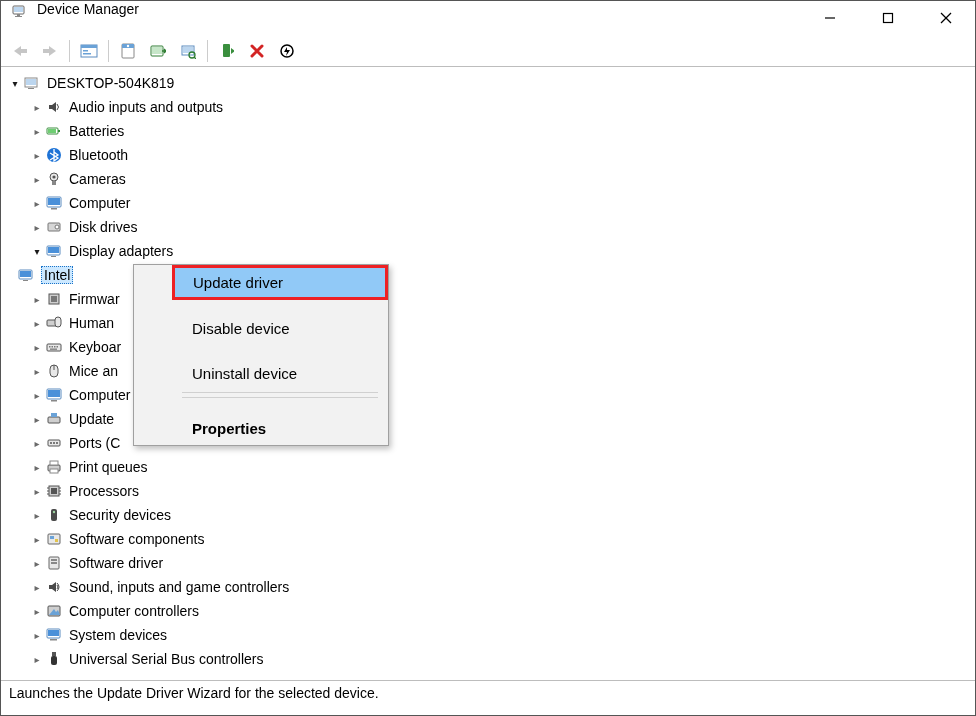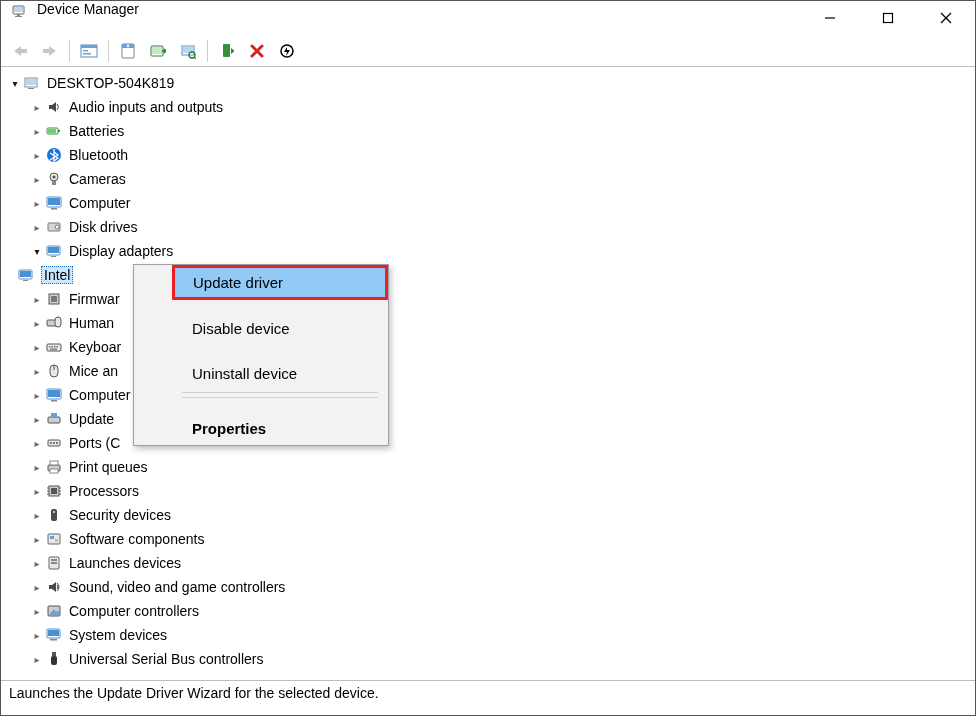--- a/index.html
+++ b/index.html
@@ -478,32 +478,32 @@
 
     <div class="node" style="padding-left:28px">
       <span class="arrow">▸</span>
       <span class="nicon">
         <svg width="16" height="16">
             <rect x="3" y="2" width="10" height="12" rx="1" fill="#e8e8e8" stroke="#666"></rect>
             <rect x="5" y="4" width="6" height="2" fill="#888"></rect>
             <rect x="5" y="7" width="6" height="2" fill="#888"></rect>
           </svg>
       </span>
-      <span>Launches devices</span>
+      <span>Software driver</span>
     </div>
 
     <div class="node" style="padding-left:28px">
       <span class="arrow">▸</span>
       <span class="nicon">
         <svg width="16" height="16">
             <path d="M3 6 h3 l4 -3 v10 l-4 -3 h-3 Z" fill="#4a4a4a"></path>
             <path d="M11 4 q4 4 0 8 M11 6 q2 2 0 4" fill="none" stroke="#4a4a4a"></path>
           </svg>
       </span>
-      <span>Sound, video and game controllers</span>
+      <span>Sound, inputs and game controllers</span>
     </div>
 
     <div class="node" style="padding-left:28px">
       <span class="arrow">▸</span>
       <span class="nicon">
         <svg width="16" height="16">
             <rect x="2" y="3" width="12" height="10" rx="1" fill="#cfcfcf" stroke="#555"></rect>
             <path d="M3 12 l5 -6 l2 3 l2 -2 l2 5 Z" fill="#6aa2d7"></path>
           </svg>
       </span>

